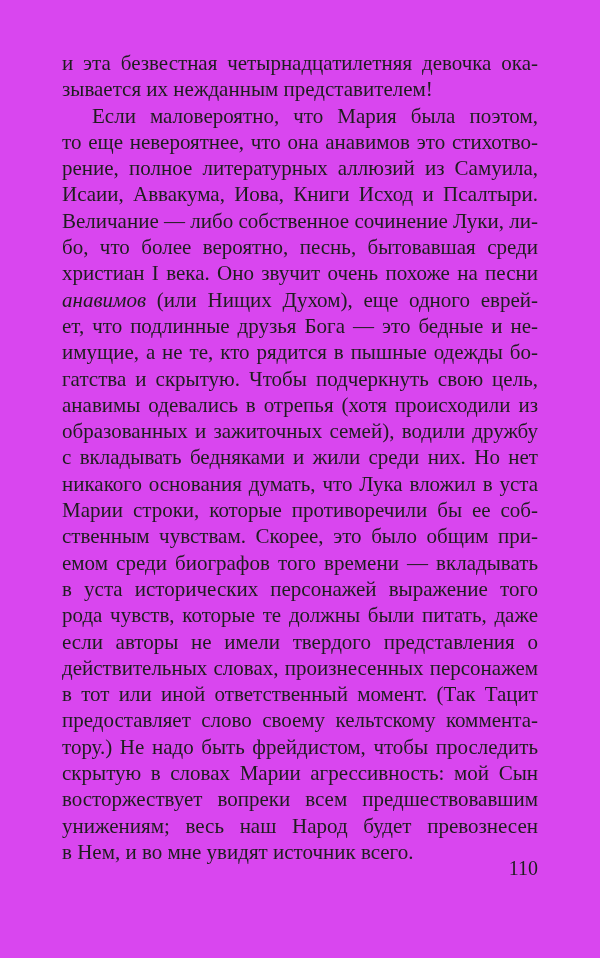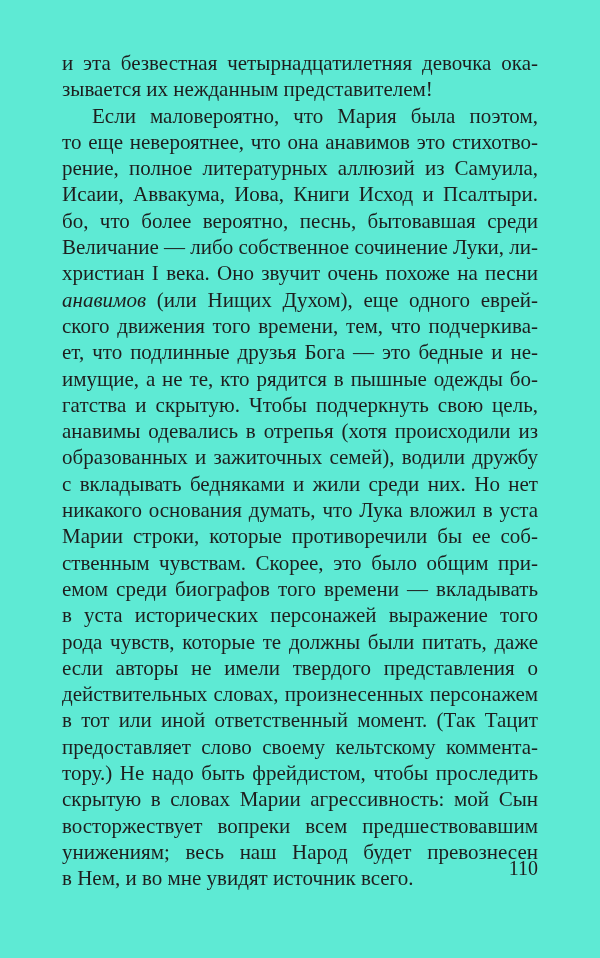--- a/index.html
+++ b/index.html
@@ -4,21 +4,21 @@
 <style>
   html, body {
     margin: 0;
     padding: 0;
     background: #ffffff;
   }
   .book-page {
     position: relative;
     width: 600px;
     height: 958px;
-    background: #5eead4;
+    background: #d946ef;
     font-family: "Liberation Serif", serif;
     color: #1e1e1e;
     overflow: hidden;
   }
   .text-block {
     position: absolute;
     left: 62px;
     top: 50px;
     width: 476px;
   }
@@ -55,25 +55,24 @@
 <body>
 
 <div class="book-page">
   <div class="text-block">
       <div class="line"><span>и эта безвестная четырнадцатилетняя девочка ока-</span></div>
       <div class="line noj"><span>зывается их нежданным представителем!</span></div>
       <div class="line ind"><span>Если маловероятно, что Мария была поэтом,</span></div>
       <div class="line"><span>то еще невероятнее, что она анавимов это стихотво-</span></div>
       <div class="line"><span>рение, полное литературных аллюзий из Самуила,</span></div>
       <div class="line"><span>Исаии, Аввакума, Иова, Книги Исход и Псалтыри.</span></div>
+      <div class="line"><span>Величание — либо собственное сочинение Луки, ли-</span></div>
       <div class="line"><span>бо, что более вероятно, песнь, бытовавшая среди</span></div>
-      <div class="line"><span>Величание — либо собственное сочинение Луки, ли-</span></div>
       <div class="line"><span>христиан I века. Оно звучит очень похоже на песни</span></div>
       <div class="line"><span class="it">анавимов</span><span> (или Нищих Духом), еще одного еврей-</span></div>
-      <div class="line"><span>ского движения того времени, тем, что подчеркива-</span></div>
       <div class="line"><span>ет, что подлинные друзья Бога — это бедные и не-</span></div>
       <div class="line"><span>имущие, а не те, кто рядится в пышные одежды бо-</span></div>
       <div class="line"><span>гатства и скрытую. Чтобы подчеркнуть свою цель,</span></div>
       <div class="line"><span>анавимы одевались в отрепья (хотя происходили из</span></div>
       <div class="line"><span>образованных и зажиточных семей), водили дружбу</span></div>
       <div class="line"><span>с вкладывать бедняками и жили среди них. Но нет</span></div>
       <div class="line"><span>никакого основания думать, что Лука вложил в уста</span></div>
       <div class="line"><span>Марии строки, которые противоречили бы ее соб-</span></div>
       <div class="line"><span>ственным чувствам. Скорее, это было общим при-</span></div>
       <div class="line"><span>емом среди биографов того времени — вкладывать</span></div>

